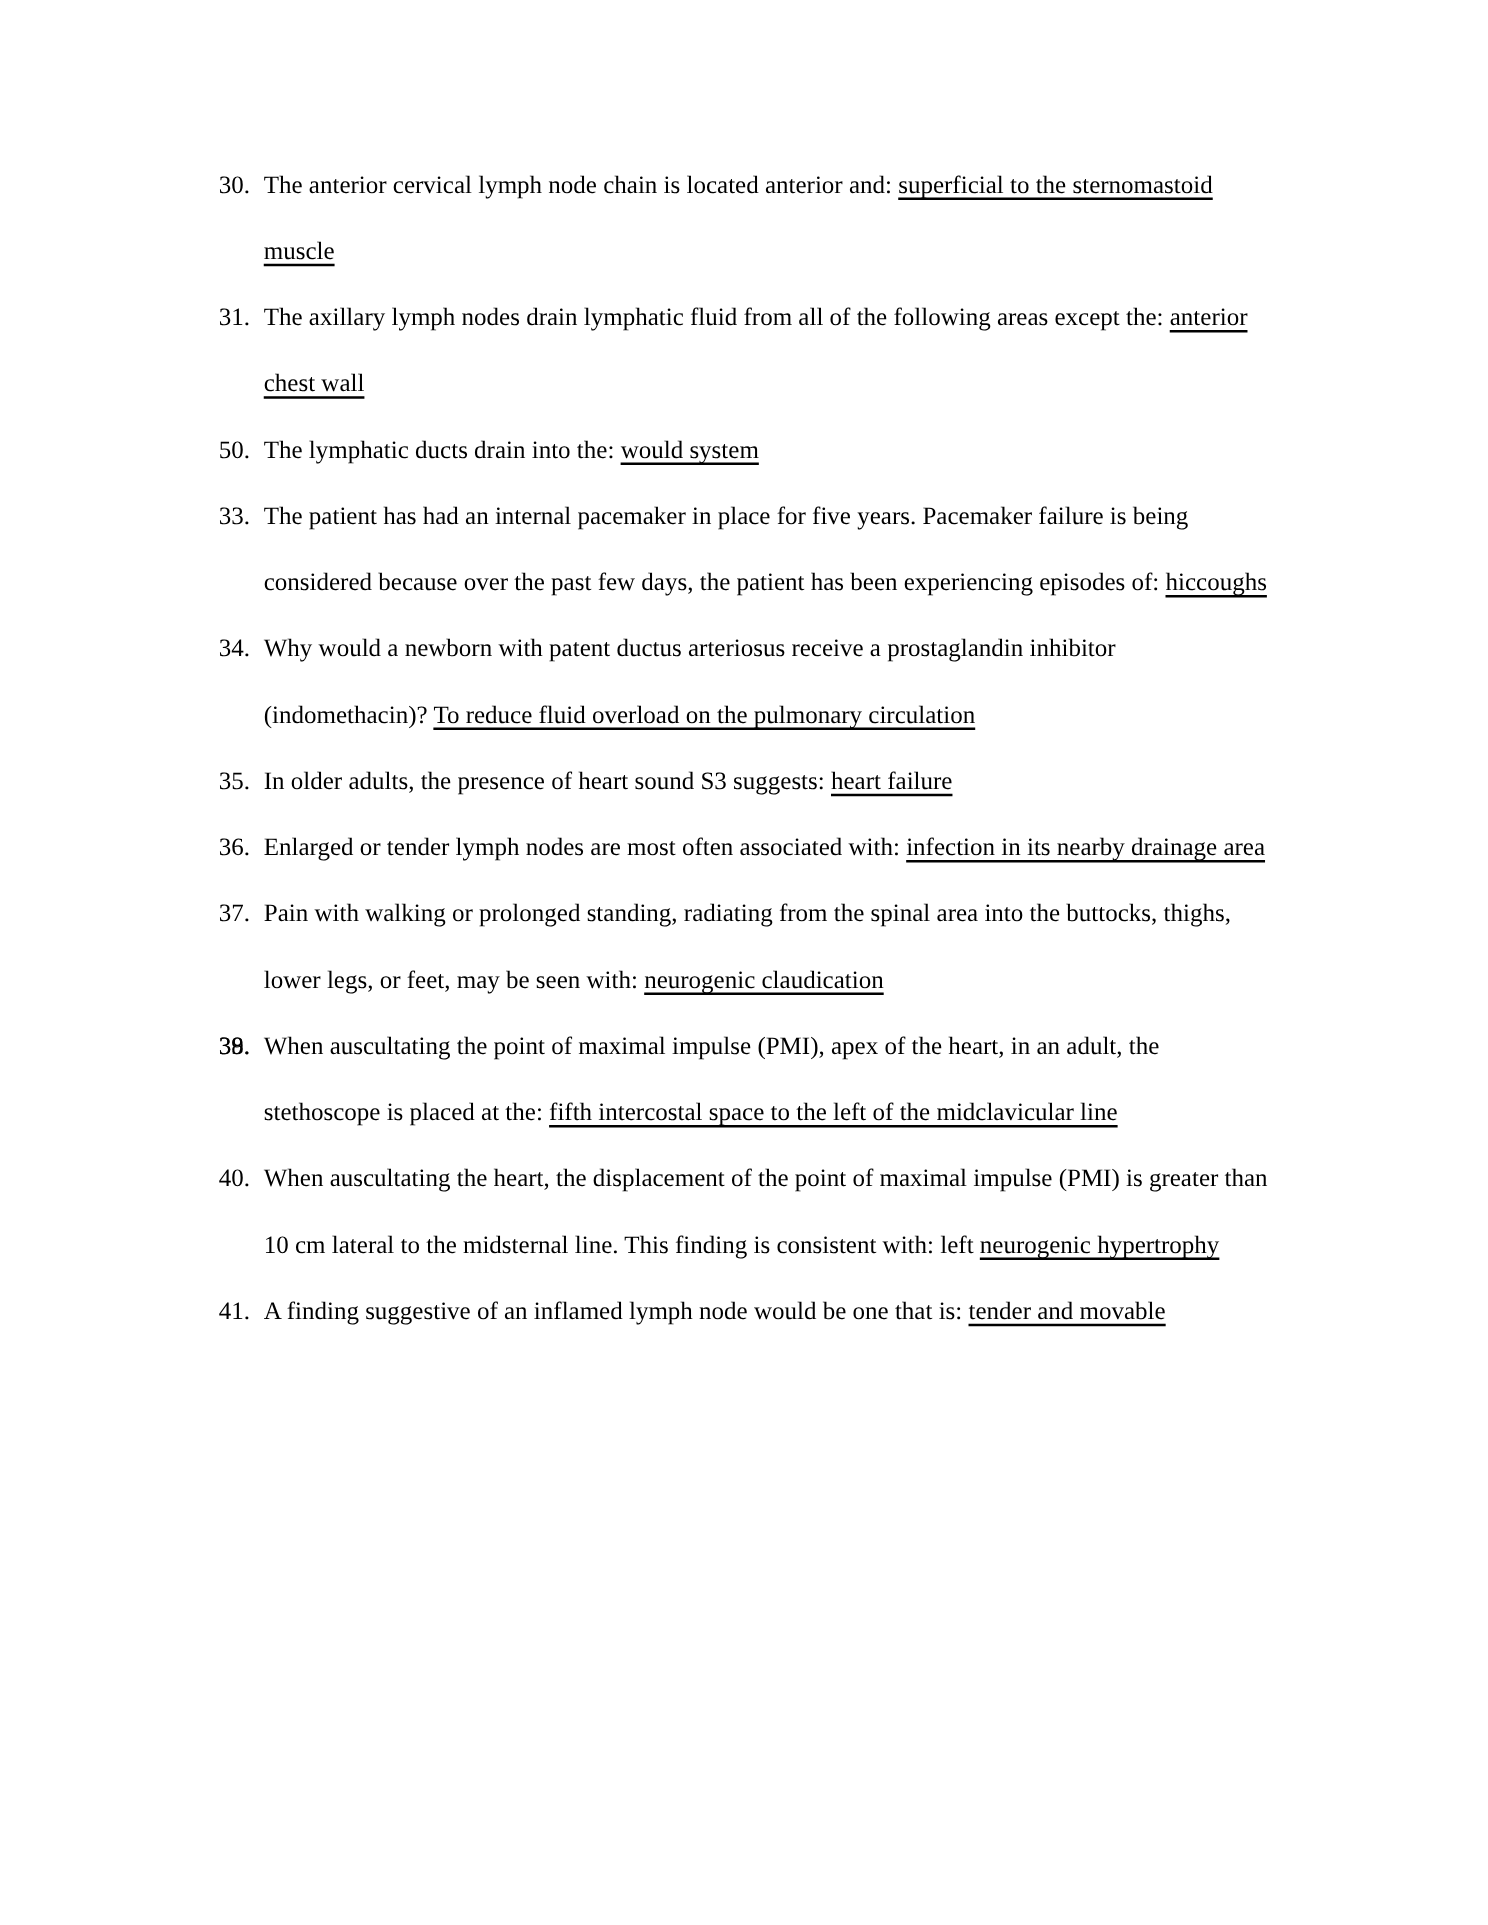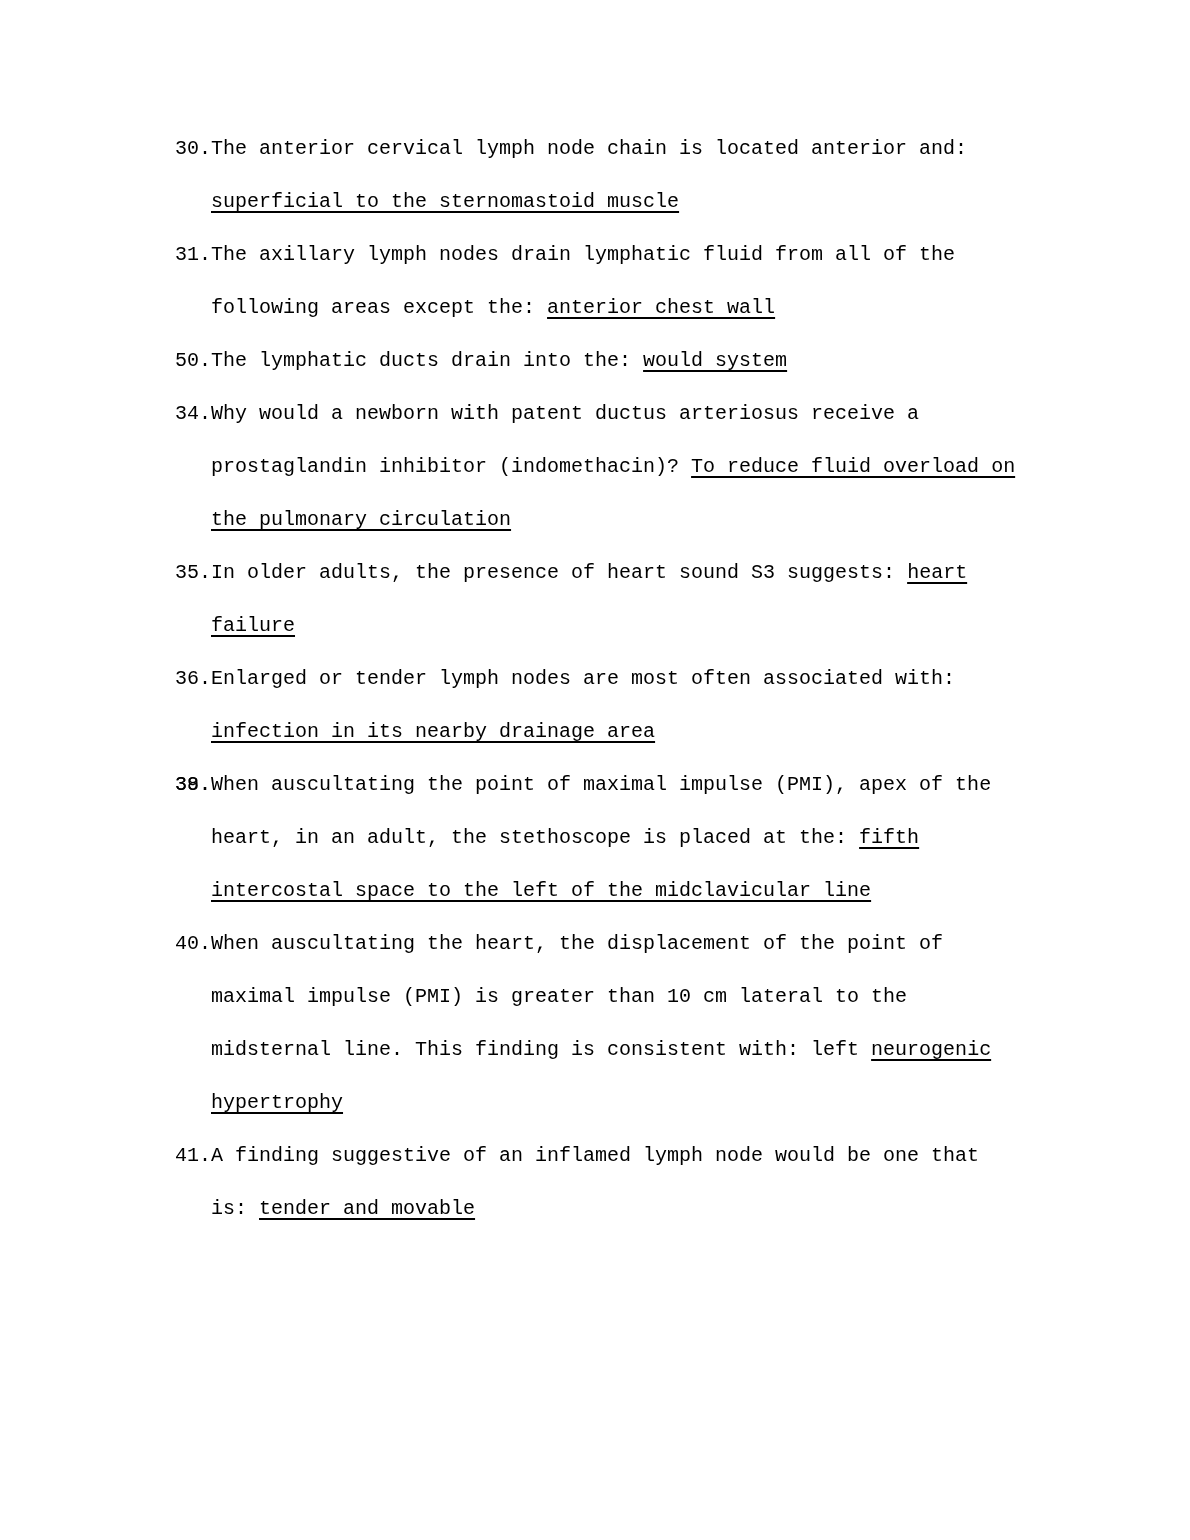--- a/index.html
+++ b/index.html
@@ -19,41 +19,42 @@
     padding: 122px 140px 0 175px;
     overflow: hidden;
   }
   .questions {
     width: 845px;
   }
   .question {
     position: relative;
     padding-left: 36px;
     text-align: left;
-    font-family: Liberation Mono, monospace;
   }
   .qnum {
     position: absolute;
     left: 0;
     top: 0;
   }
   .answer {
     text-decoration: underline;
     text-underline-offset: 4px;
   }
 </style>
 </head>
 <body>
 
 <div class="page">
   <div class="questions">
       <div class="question"><span class="qnum">30.</span><span class="qbody"><span>The anterior cervical lymph node chain is located anterior and: </span><span class="answer">superficial to the sternomastoid muscle</span></span></div>
       <div class="question"><span class="qnum">31.</span><span class="qbody"><span>The axillary lymph nodes drain lymphatic fluid from all of the following areas except the: </span><span class="answer">anterior chest wall</span></span></div>
       <div class="question"><span class="qnum">50.</span><span class="qbody"><span>The lymphatic ducts drain into the: </span><span class="answer">would system</span></span></div>
+      <div class="question"><span class="qnum">33.</span><span class="qbody"><span>The patient has had an internal pacemaker in place for five years. Pacemaker failure is being considered because over the past few days, the patient has been experiencing episodes of: </span><span class="answer">hiccoughs</span></span></div>
       <div class="question"><span class="qnum">34.</span><span class="qbody"><span>Why would a newborn with patent ductus arteriosus receive a prostaglandin inhibitor (indomethacin)? </span><span class="answer">To reduce fluid overload on the pulmonary circulation</span></span></div>
       <div class="question"><span class="qnum">35.</span><span class="qbody"><span>In older adults, the presence of heart sound S3 suggests: </span><span class="answer">heart failure</span></span></div>
       <div class="question"><span class="qnum">36.</span><span class="qbody"><span>Enlarged or tender lymph nodes are most often associated with: </span><span class="answer">infection in its nearby drainage area</span></span></div>
+      <div class="question"><span class="qnum">37.</span><span class="qbody"><span>Pain with walking or prolonged standing, radiating from the spinal area into the buttocks, thighs, lower legs, or feet, may be seen with: </span><span class="answer">neurogenic claudication</span></span></div>
       <div class="question"><span class="qnum">38.</span></div>
       <div class="question"><span class="qnum">39.</span><span class="qbody"><span>When auscultating the point of maximal impulse (PMI), apex of the heart, in an adult, the stethoscope is placed at the: </span><span class="answer">fifth intercostal space to the left of the midclavicular line</span></span></div>
       <div class="question"><span class="qnum">40.</span><span class="qbody"><span>When auscultating the heart, the displacement of the point of maximal impulse (PMI) is greater than 10 cm lateral to the midsternal line. This finding is consistent with: left </span><span class="answer">neurogenic hypertrophy</span></span></div>
       <div class="question"><span class="qnum">41.</span><span class="qbody"><span>A finding suggestive of an inflamed lymph node would be one that is: </span><span class="answer">tender and movable</span></span></div>
     </div>
 </div>
 
 </body></html>

